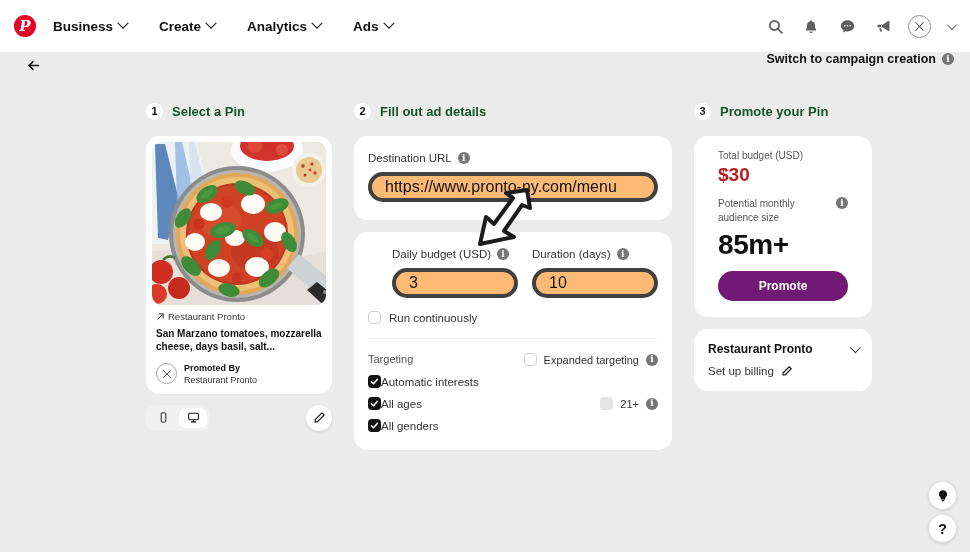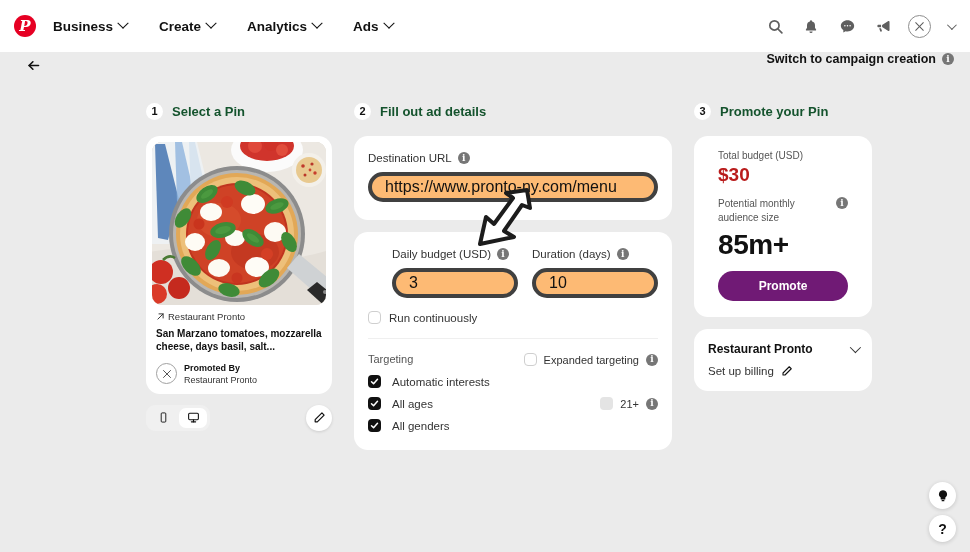--- a/index.html
+++ b/index.html
@@ -292,21 +292,21 @@
     margin-left: auto;
     display: flex;
     align-items: center;
     gap: 7px;
   }
   .t-right-label { font-size: 11px; color: #333333; }
 
   .tgt-row {
     display: flex;
     align-items: center;
-    gap: 11px;
+    gap: 0;
     margin-top: 9px;
   }
   .tgt-row .age-toggle {
     margin-left: auto;
     display: flex;
     align-items: center;
     gap: 7px;
   }
   .age-label { font-size: 11px; color: #333333; }
 

